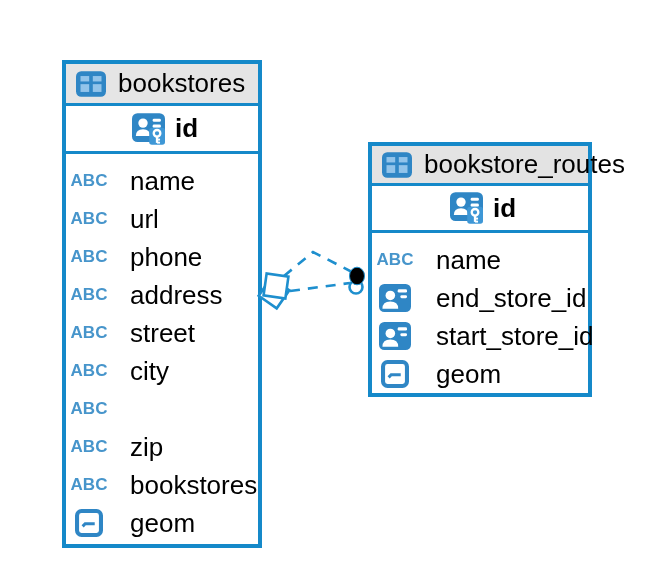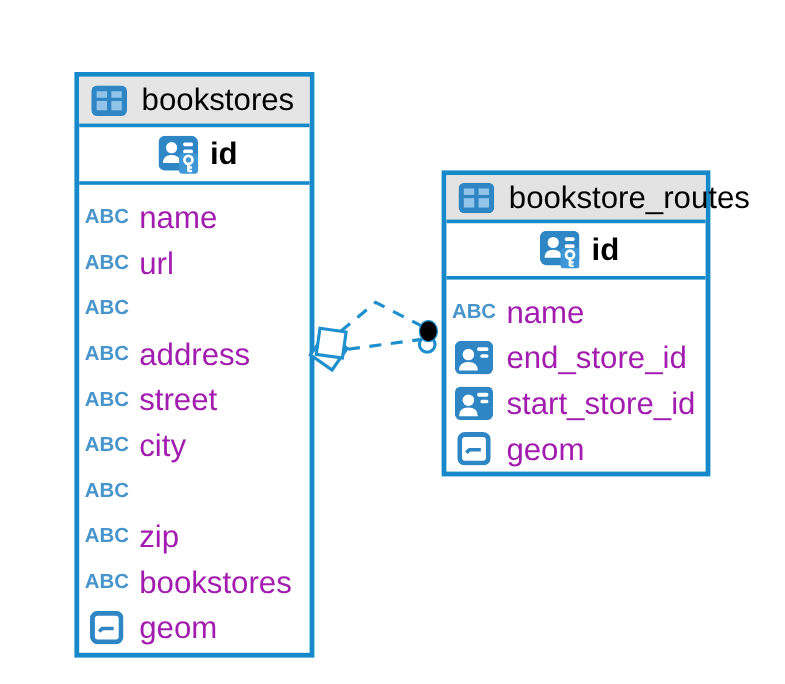--- a/index.html
+++ b/index.html
@@ -25,23 +25,23 @@
   .t2 .hdr{height:37px;background:#E3E3E3;}
   .title{font-size:26px;color:#000;}
 
   .pkrow{display:flex;align-items:center;gap:8px;padding-left:5px;
     border-bottom:3px solid var(--blue);justify-content:center;}
   .t1 .pkrow{height:45px;}
   .t2 .pkrow{height:44px;}
   .pkname{font-size:26px;font-weight:bold;color:#000;}
 
   .fields{padding-top:8px;}
-  .row{display:flex;align-items:center;gap:9px;height:38px;padding-left:5px;
+  .row{display:flex;align-items:center;gap:23px;height:38px;padding-left:5px;
     white-space:nowrap;}
-  .cname{font-size:26px;color:#a21caf;}
+  .cname{font-size:26px;color:#000000;}
 
   .icbox{width:36px;display:flex;justify-content:center;align-items:center;flex:none;}
   .abc{font-size:17px;font-weight:bold;color:var(--abc-blue);letter-spacing:0px;}
   svg.ic{display:block;}
 
   .overlay{position:absolute;left:0;top:0;width:654px;height:570px;
     pointer-events:none;}
   .hidden-defs{position:absolute;width:0;height:0;overflow:hidden;}
 </style>
 </head>
@@ -111,20 +111,21 @@
       <div class="row">
         <span class="icbox">
             <span class="abc">ABC</span>
           </span>
         <span class="cname">url</span>
       </div>
       <div class="row">
         <span class="icbox">
             <span class="abc">ABC</span>
           </span>
+        <span class="cname">phone</span>
       </div>
       <div class="row">
         <span class="icbox">
             <span class="abc">ABC</span>
           </span>
         <span class="cname">address</span>
       </div>
       <div class="row">
         <span class="icbox">
             <span class="abc">ABC</span>

